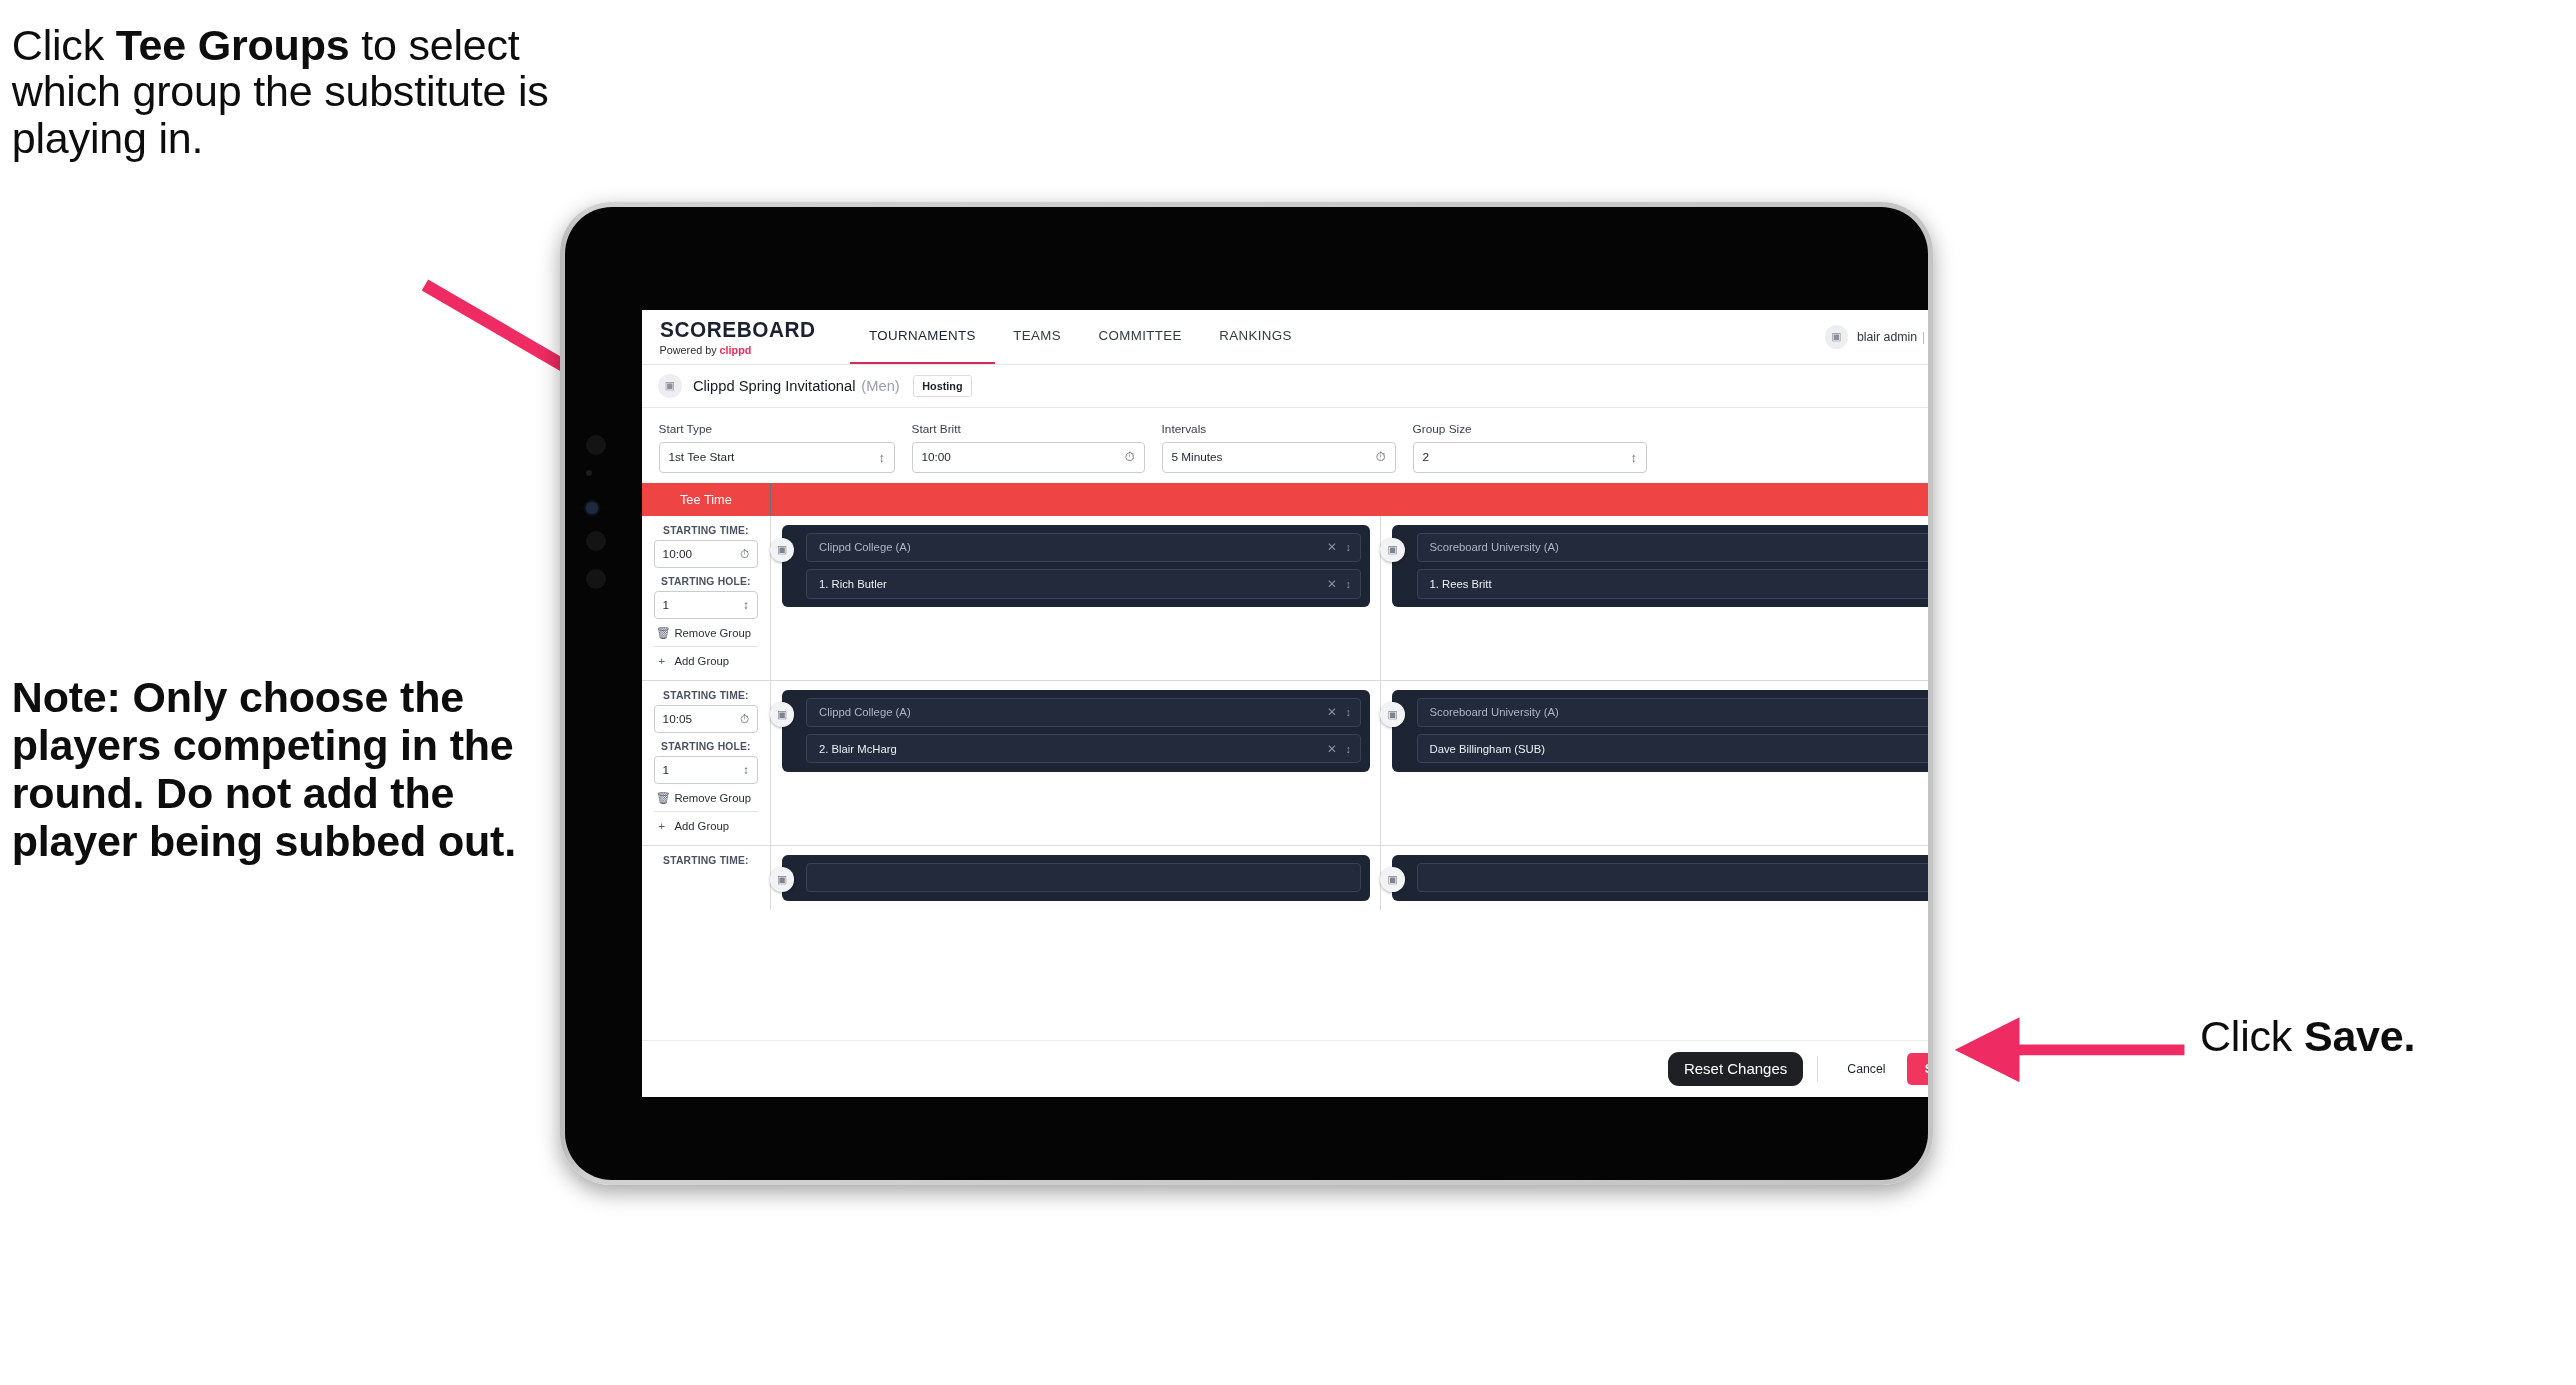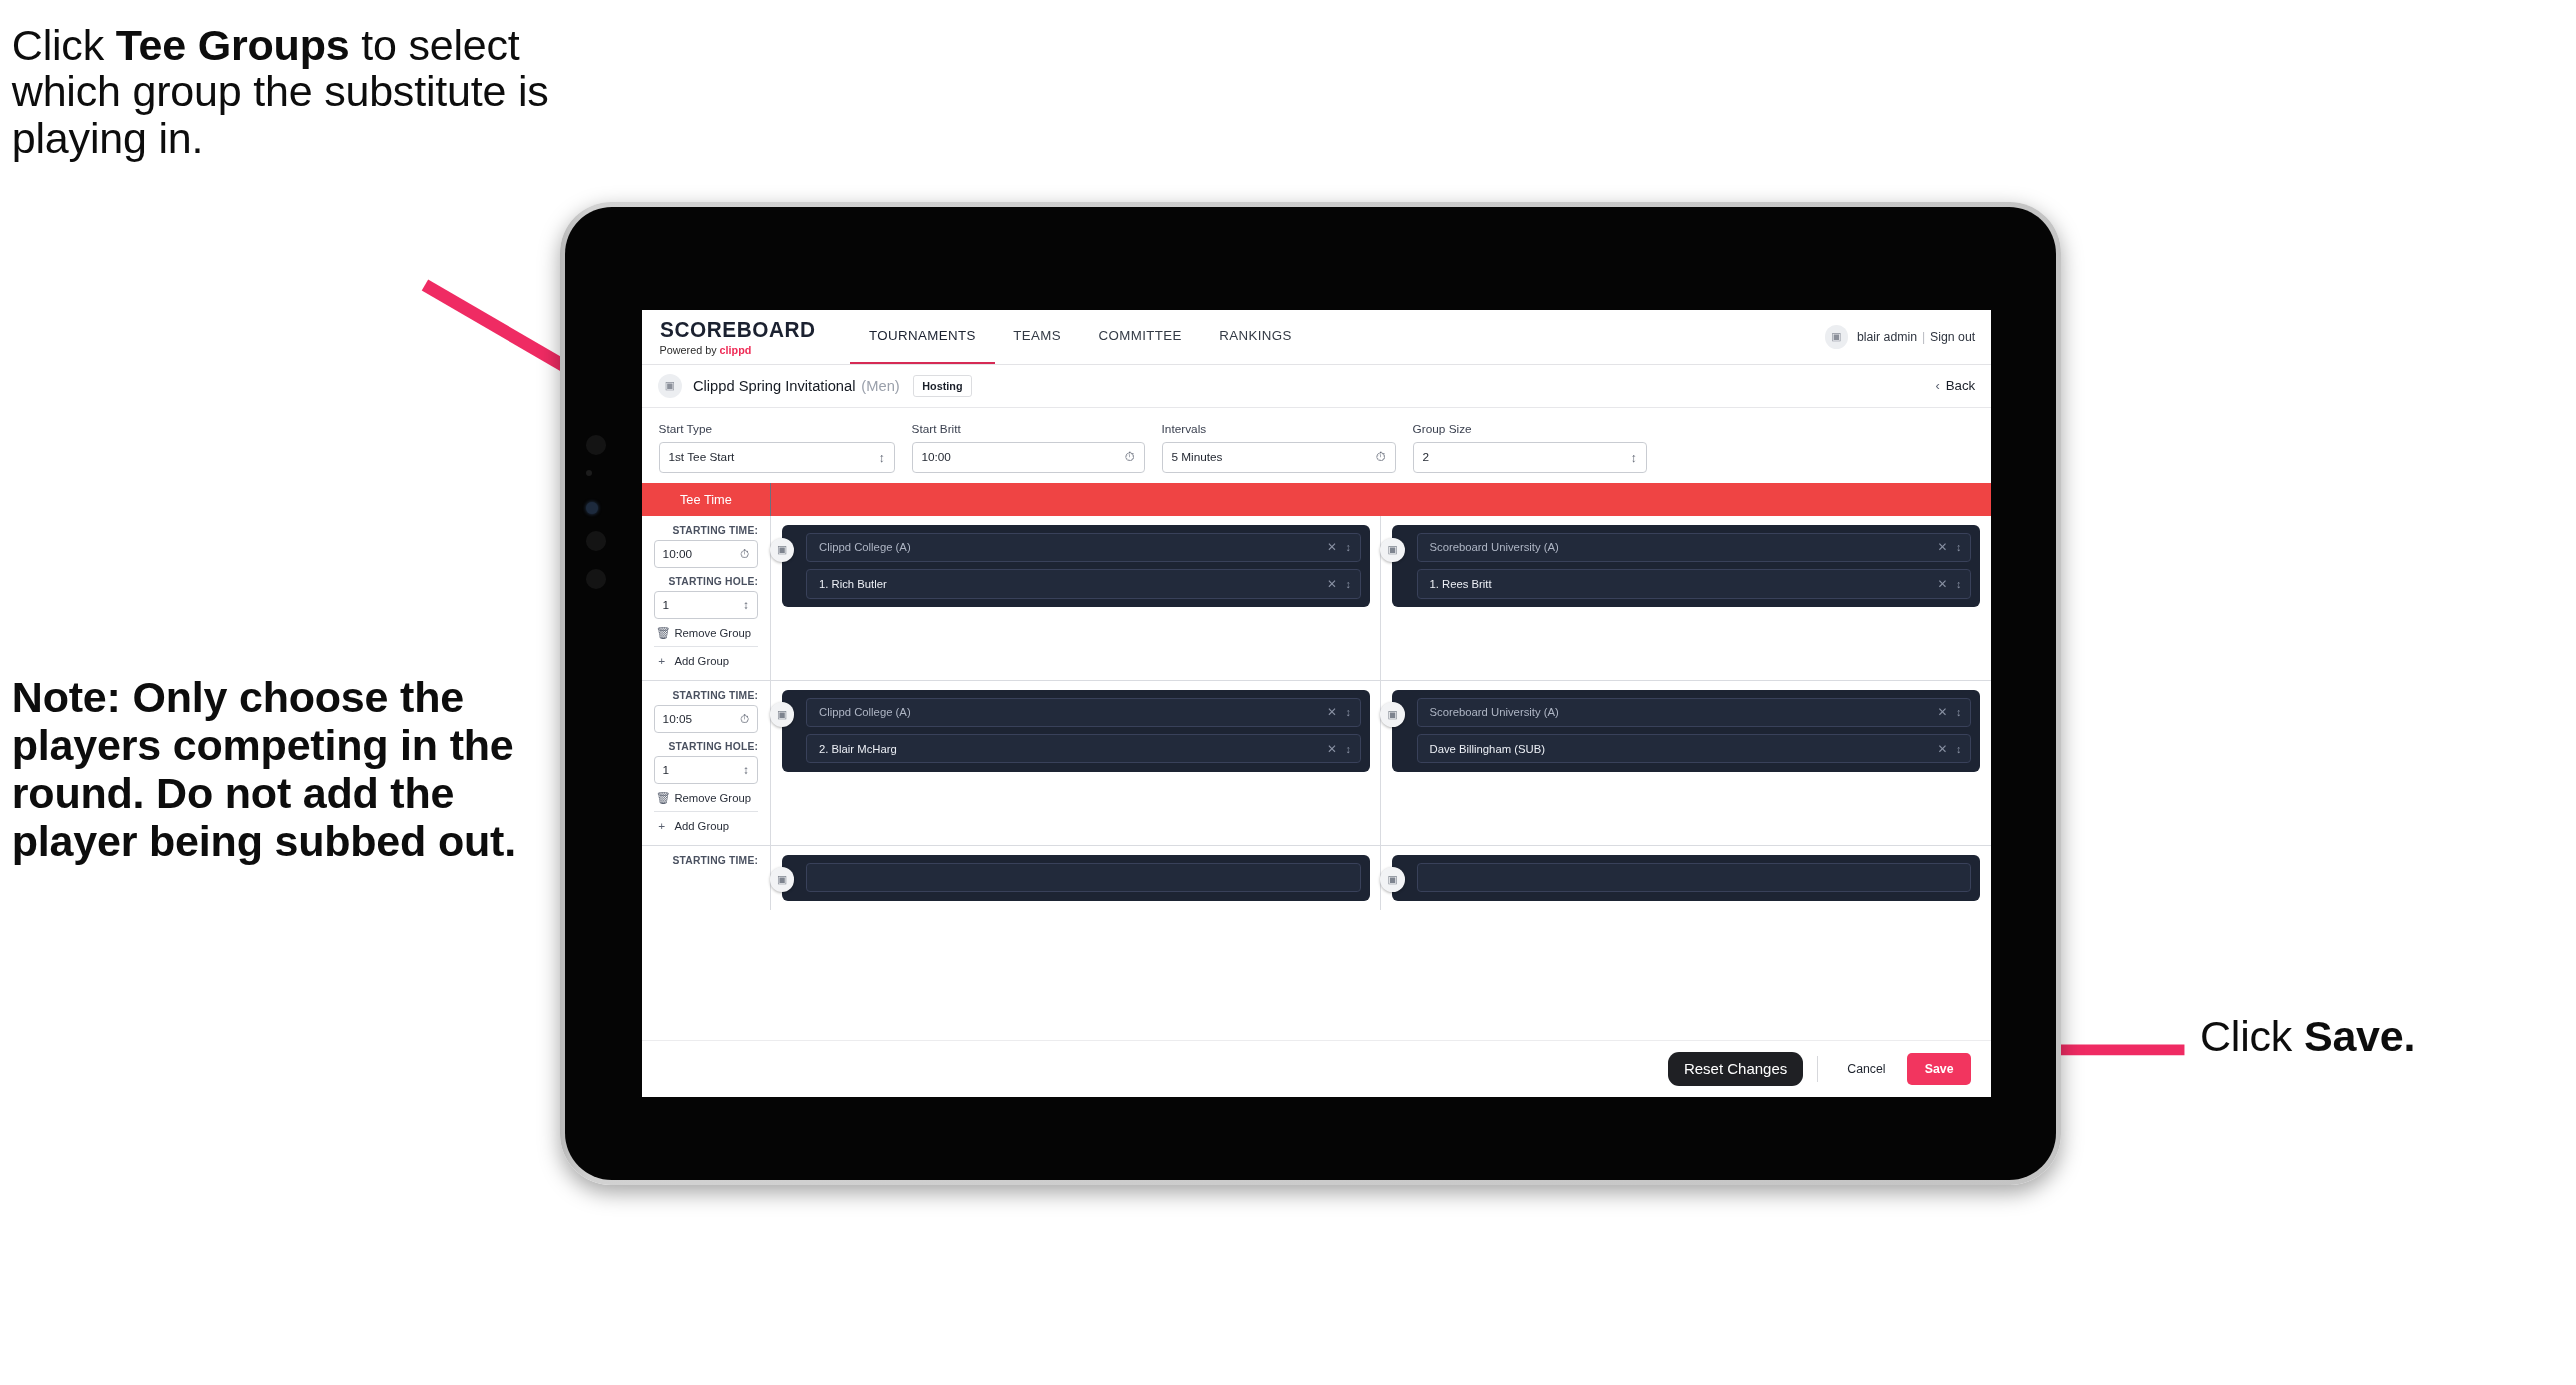--- a/index.html
+++ b/index.html
@@ -25,21 +25,21 @@
   #anno-note { left: 11.8px; top: 673px; width: 531px; font-weight: 700; line-height: 1.12; }
   #anno-save { left: 2200px; top: 1013px; width: 354px; font-size: 43px; }
 
   
   #arrows { position:absolute; left:0; top:0; width:2576px; height:1385px; pointer-events:none; }
 
   
   #tablet {
     position: absolute;
     left: 560px; top: 202px;
-    width: 1501px; height: 983px;
+    width: 1373px; height: 983px;
     background: linear-gradient(90deg,#b9b9b9 0%, #d2d2d2 2%, #c4c4c4 100%);
     border-radius: 51px;
     padding: 4.9px;
     box-shadow: 0 7.9px 21.6px rgba(0,0,0,0.35);
   }
   #tablet-screen {
     width: 100%; height: 100%;
     background: #050505;
     border-radius: 47px;
     position: relative;
@@ -144,21 +144,21 @@
   .th.c-t2 { flex:1; border-right:none; }
 
   .tblbody { flex:1 1 auto; overflow:hidden; background:#fff; position:relative; }
   .grouprow { display:flex; border-bottom:1px solid #d9dbe0; min-height:152px; }
   .grouprow.partial { min-height:41px; overflow:hidden; border-bottom:none; }
 
   .col-time {
     width:129px; border-right:1px solid #d9dbe0; padding:8.8px 11.8px 5.9px 11.8px;
     display:flex; flex-direction:column; align-items:stretch;
   }
-  .mini-label { font-size:10.3px; font-weight:700; color:#4a5160; letter-spacing:0.2px; text-align:right; margin-bottom:3.9px; }
+  .mini-label { font-size:10.3px; font-weight:700; color:#4a5160; letter-spacing:0.2px; text-align:center; margin-bottom:3.9px; }
   .mini-box {
     height:28.5px; border:1px solid #c9ccd2; border-radius:3.9px; background:#fff;
     display:flex; align-items:center; padding:0 7.9px; font-size:11.8px; color:#1f242e; cursor:pointer;
   }
   .mini-box .val { flex:1; }
   .mini-box .ic { color:#5e6472; font-size:11.8px; }
   .mini-gap { height:7.9px; }
   .grp-action {
     display:flex; align-items:center; gap:6.9px; font-size:11.3px; color:#2a2f3a;
     padding:6.9px 2px 5.9px 2px; cursor:pointer;

